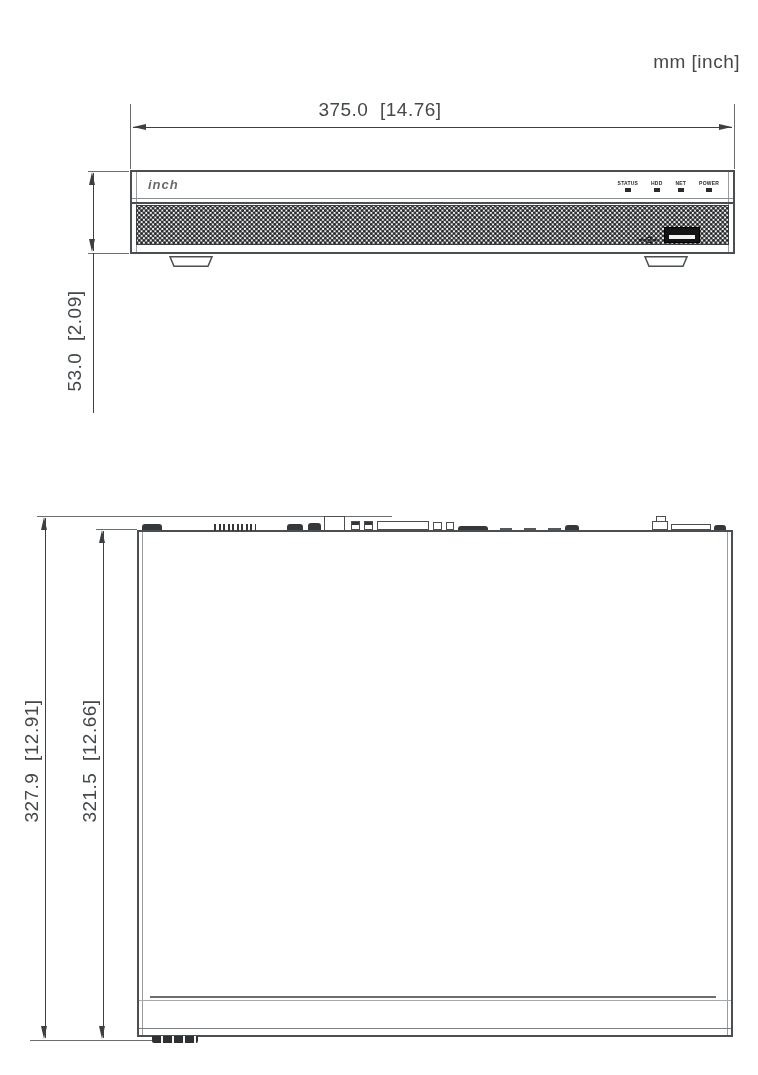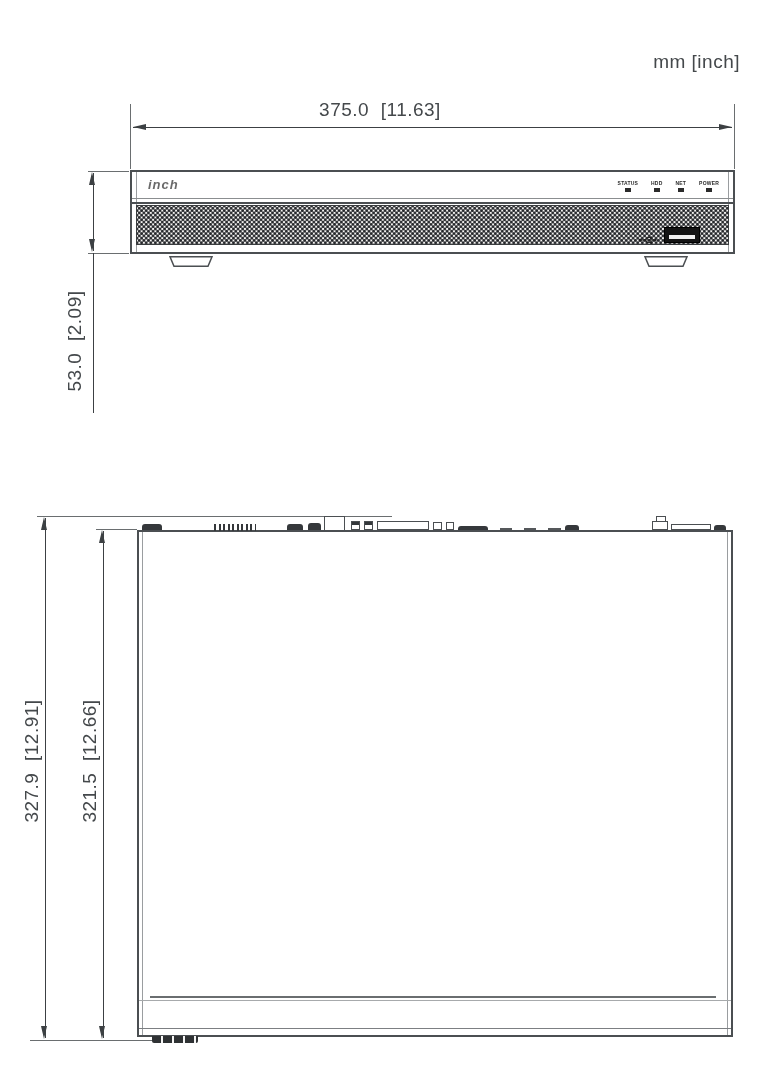--- a/index.html
+++ b/index.html
@@ -79,21 +79,21 @@
 
 <div class="canvas">
 
   <div class="units">mm [inch]</div>
 
   <div class="vline" style="left:130px;top:104px;height:65px;"></div>
   <div class="vline" style="left:734px;top:104px;height:65px;"></div>
   <div class="hline dim" style="left:133px;top:127px;width:599px;"></div>
   <div class="ar ar-l" style="left:133px;top:124px;"></div>
   <div class="ar ar-r" style="left:719px;top:124px;"></div>
-  <div class="dimtext" style="left:230px;top:99px;width:300px;">375.0  [11.63]</div>
+  <div class="dimtext" style="left:230px;top:99px;width:300px;">375.0  [14.76]</div>
 
   <div class="hline" style="left:88px;top:171px;width:41px;"></div>
   <div class="hline" style="left:88px;top:253px;width:41px;"></div>
   <div class="vline dim" style="left:93px;top:173px;height:78px;"></div>
   <div class="vline dim" style="left:93px;top:253px;height:160px;"></div>
   <div class="ar ar-u" style="left:89px;top:172px;"></div>
   <div class="ar ar-d" style="left:89px;top:239px;"></div>
   <div class="dimtext rot" style="left:0px;top:330px;width:150px;">53.0  [2.09]</div>
 
   <div class="front-box">

